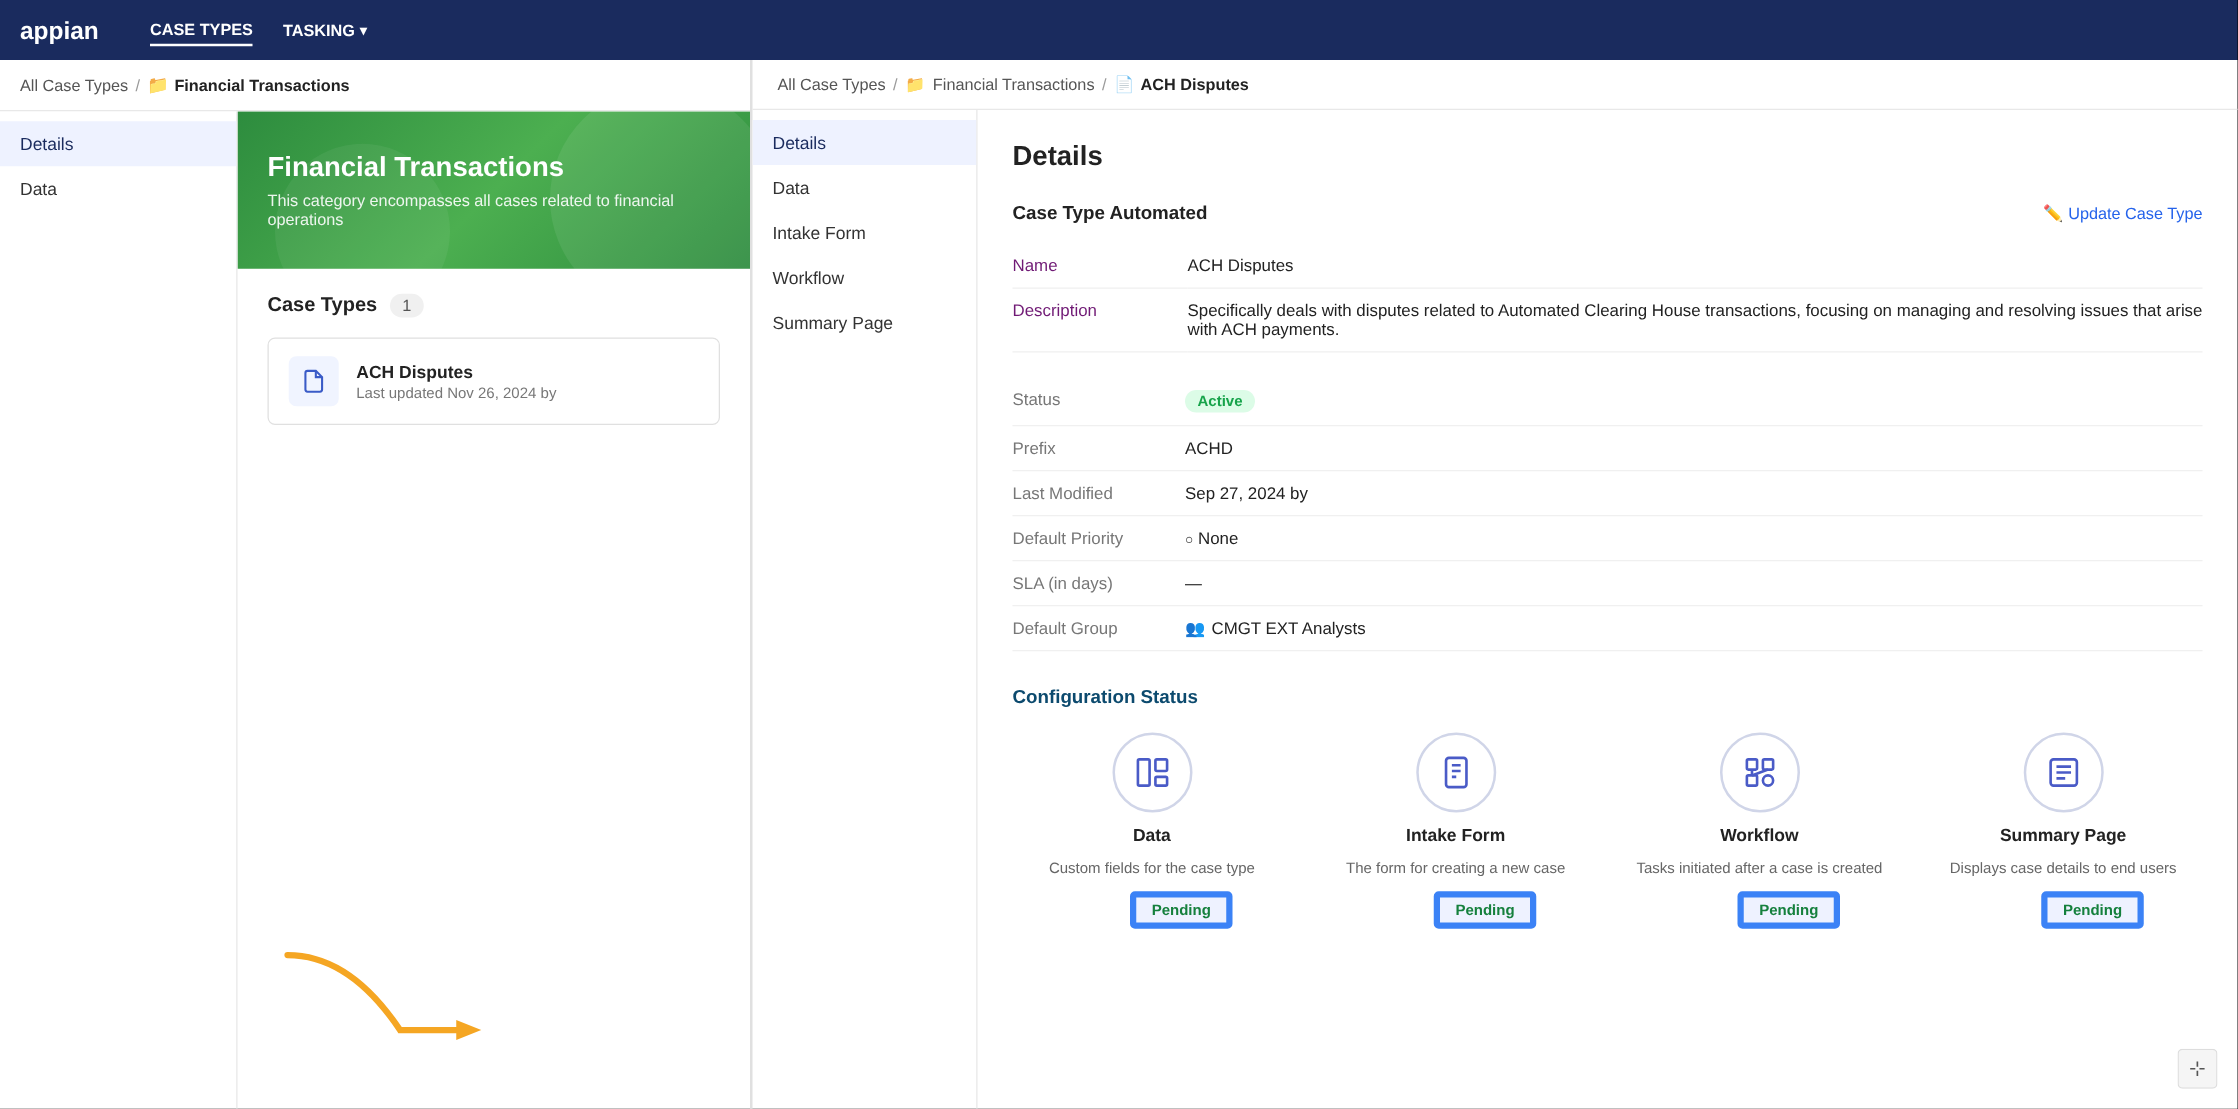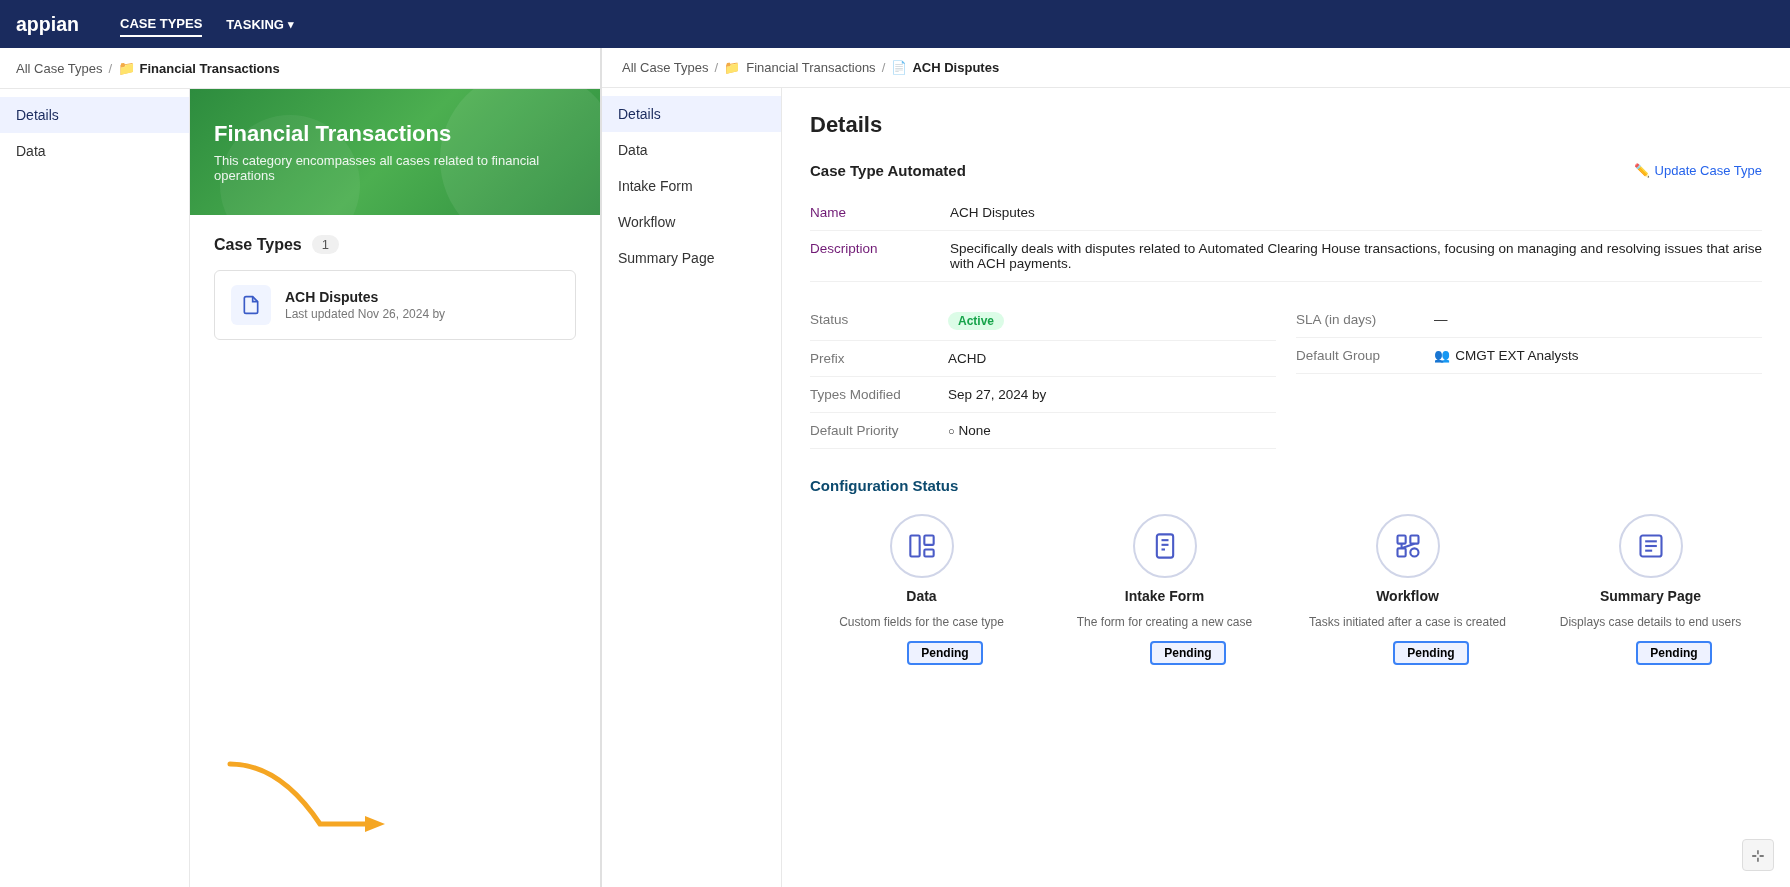--- a/index.html
+++ b/index.html
@@ -315,21 +315,21 @@
       background: #dcfce7;
       color: #16a34a;
       padding: 2px 10px;
       border-radius: 12px;
       font-size: 12px;
       font-weight: 600;
       display: inline-block;
     }
     .settings-two-col {
       display: grid;
-      grid-template-columns: 1fr 1fr;
+      grid-template-columns: 1fr;
       gap: 0 20px;
     }
     .settings-row {
       display: flex;
       gap: 8px;
       padding: 10px 0;
       border-bottom: 1px solid #f0f0f0;
     }
     .settings-label { color: #777; font-size: 13.5px; min-width: 130px; }
     .settings-value { color: #222; font-size: 13.5px; }
@@ -371,22 +371,22 @@
       font-size: 14px;
       color: #222;
     }
     .config-card-desc {
       font-size: 12px;
       color: #666;
       line-height: 1.4;
     }
     .pending-badge {
       background: #eef2ff;
-      color: #000000;
-      border: 2px solid #3b82f6;
+      color: #15803d;
+      border: 5px solid #3b82f6;
       border-radius: 4px;
       padding: 3px 12px;
       font-size: 12px;
       font-weight: 600;
       margin-left: 47px;
     }
 
     
     .cursor-icon {
       position: fixed;
@@ -546,21 +546,21 @@
               <span class="settings-label">Status</span>
               <span class="settings-value">
                 <span class="status-active">Active</span>
               </span>
             </div>
             <div class="settings-row">
               <span class="settings-label">Prefix</span>
               <span class="settings-value">ACHD</span>
             </div>
             <div class="settings-row">
-              <span class="settings-label">Types Modified</span>
+              <span class="settings-label">Last Modified</span>
               <span class="settings-value">Sep 27, 2024 by</span>
             </div>
             <div class="settings-row">
               <span class="settings-label">Default Priority</span>
               <span class="settings-value">
                 <span style="font-size:11px;">○</span>
                 <span>None</span>
               </span>
             </div>
           </div>

